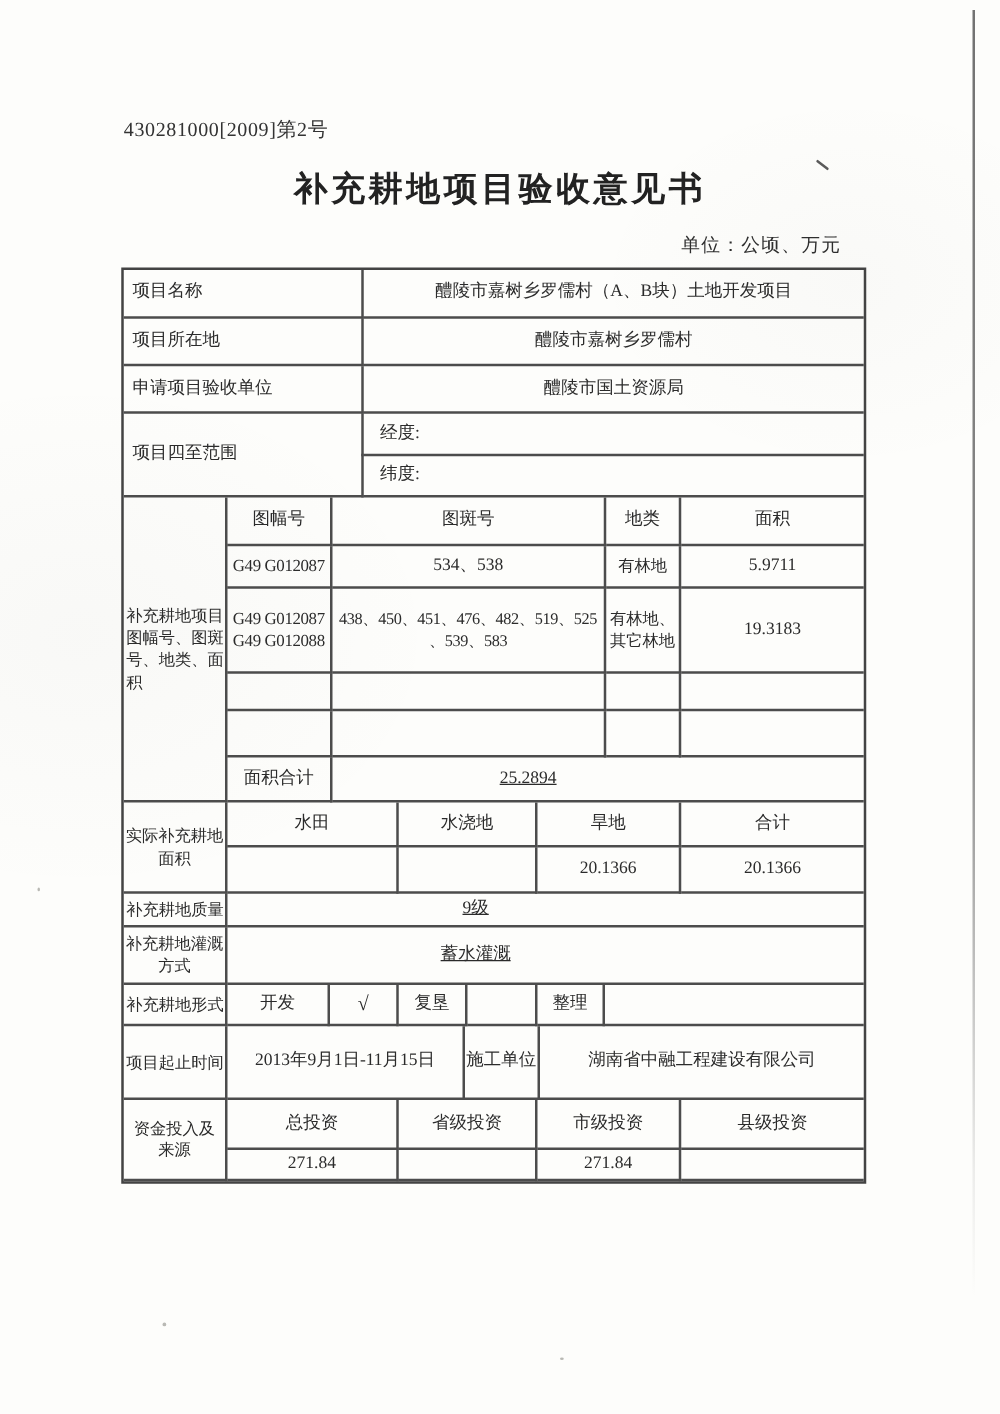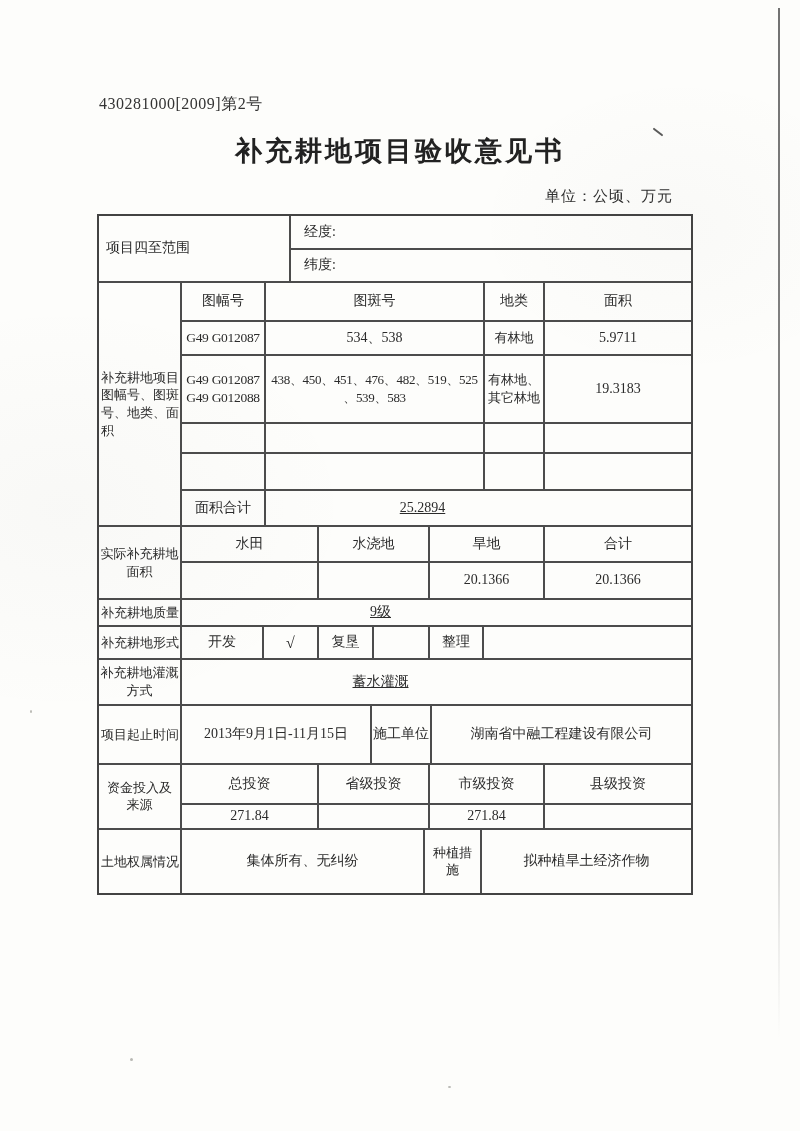--- a/index.html
+++ b/index.html
@@ -76,20 +76,40 @@
 <body>
 
 <div class="page">
 
   <div class="doc-number">430281000[2009]第2号</div>
   <h1 class="title">补充耕地项目验收意见书</h1>
   <div class="unit-note">单位：公顷、万元</div>
 
   <div class="form-table">
 
+    <table>
+      <colgroup>
+          <col style="width:191px">
+          <col style="width:401px">
+        </colgroup>
+      <tbody>
+          <tr style="height:38px">
+        <td class="lbl">项目名称</td>
+        <td>醴陵市嘉树乡罗儒村（A、B块）土地开发项目</td>
+      </tr>
+      <tr style="height:38px">
+        <td class="lbl">项目所在地</td>
+        <td>醴陵市嘉树乡罗儒村</td>
+      </tr>
+      <tr style="height:38px">
+        <td class="lbl">申请项目验收单位</td>
+        <td>醴陵市国土资源局</td>
+      </tr>
+    </tbody>
+      </table>
 
     <table>
       <colgroup>
           <col style="width:191px">
           <col style="width:401px">
         </colgroup>
       <tbody>
           <tr style="height:33px">
         <td class="lbl" rowspan="2">项目四至范围</td>
         <td class="lbl" style="padding-left:13px">经度:</td>
@@ -187,51 +207,51 @@
       <tbody>
           <tr style="height:26px">
         <td class="lbl-n">补充耕地质量</td>
         <td class="off-center">9级</td>
       </tr>
     </tbody>
       </table>
 
     <table>
       <colgroup>
+          <col style="width:82px">
+          <col style="width:510px">
+        </colgroup>
+      <tbody>
+          <tr style="height:45px">
+        <td class="lbl-c pre">补充耕地灌溉
+方式</td>
+        <td class="off-center">蓄水灌溉</td>
+      </tr>
+    </tbody>
+      </table>
+
+    <table>
+      <colgroup>
         <col style="width:82px">
           <col style="width:82px">
           <col style="width:55px">
           <col style="width:55px">
         <col style="width:56px">
           <col style="width:54px">
           <col style="width:208px">
       </colgroup>
       <tbody>
           <tr style="height:32px">
         <td class="lbl-n">补充耕地形式</td>
         <td>开发</td>
         <td class="check">√</td>
         <td>复垦</td>
         <td></td>
         <td>整理</td>
         <td></td>
-      </tr>
-    </tbody>
-      </table>
-
-    <table>
-      <colgroup>
-          <col style="width:82px">
-          <col style="width:510px">
-        </colgroup>
-      <tbody>
-          <tr style="height:45px">
-        <td class="lbl-c pre">补充耕地灌溉
-方式</td>
-        <td class="off-center">蓄水灌溉</td>
       </tr>
     </tbody>
       </table>
 
     <table>
       <colgroup>
         <col style="width:82px">
           <col style="width:190px">
           <col style="width:60px">
           <col style="width:260px">
@@ -265,37 +285,20 @@
       </tr>
       <tr style="height:21px">
         <td>271.84</td>
         <td></td>
         <td>271.84</td>
         <td></td>
       </tr>
     </tbody>
       </table>
 
-    <table class="last-section">
-      <colgroup>
-        <col style="width:82px">
-          <col style="width:243px">
-          <col style="width:57px">
-          <col style="width:210px">
-      </colgroup>
-      <tbody>
-          <tr style="height:63px">
-        <td class="lbl-n">土地权属情况</td>
-        <td>集体所有、无纠纷</td>
-        <td class="lbl-c pre">种植措
-施</td>
-        <td>拟种植旱土经济作物</td>
-      </tr>
-    </tbody>
-      </table>
 
   </div>
 
   <div class="scan-edge-line"></div>
   <div class="stray-mark"></div>
   <div class="speck speck-1"></div>
   <div class="speck speck-2"></div>
   <div class="speck speck-3"></div>
 
 </div>

